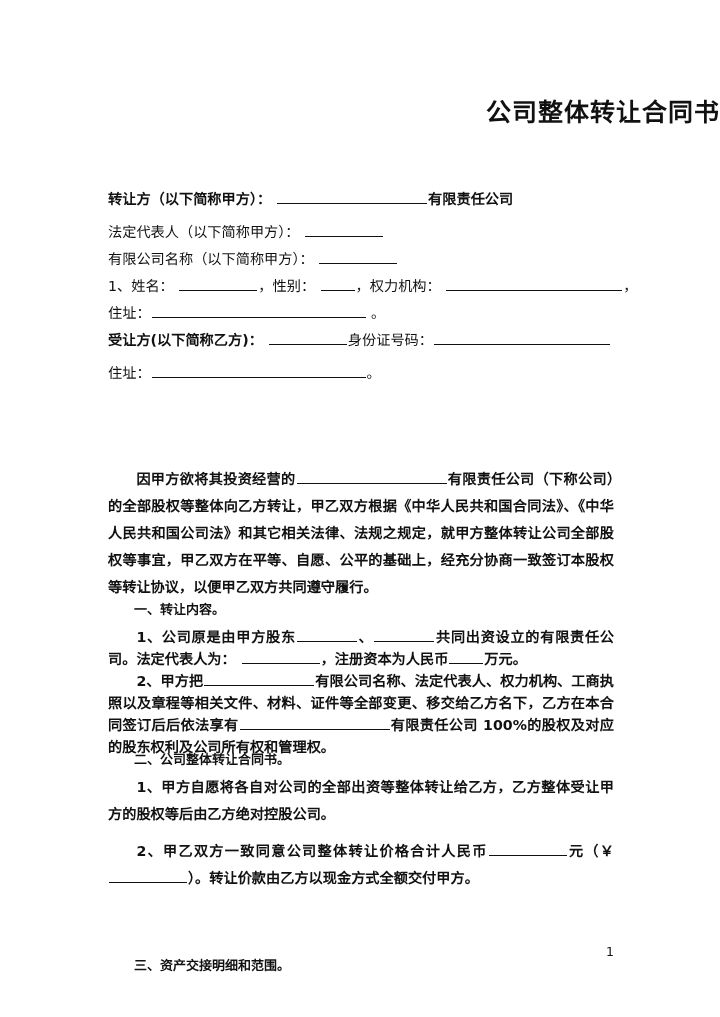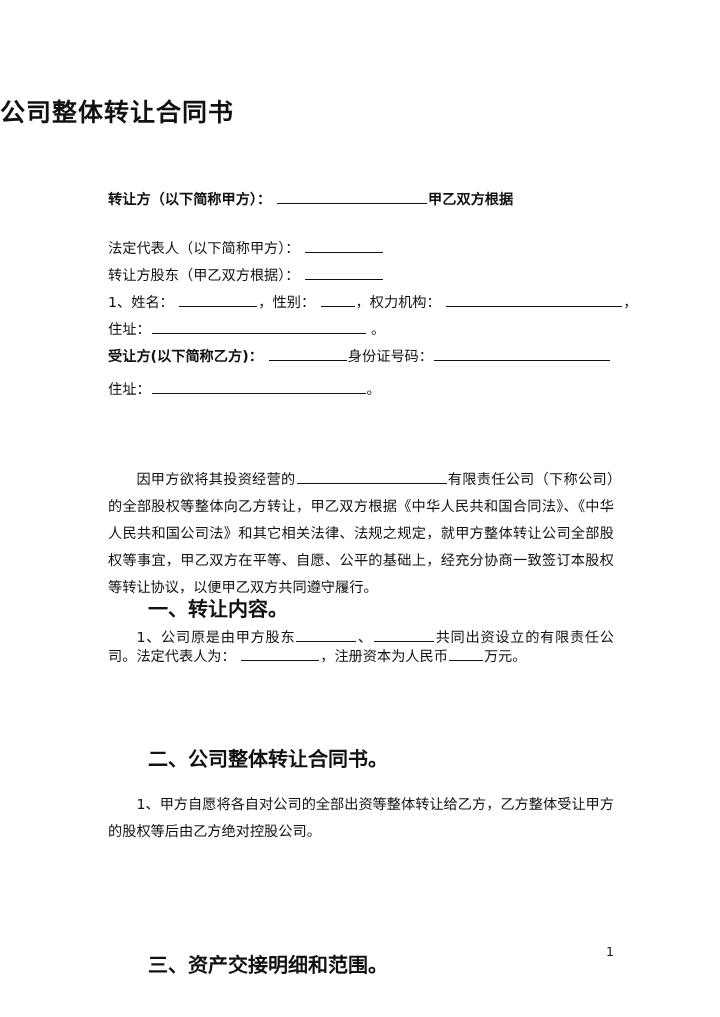--- a/index.html
+++ b/index.html
@@ -19,21 +19,21 @@
     color: #111111;
     -webkit-font-smoothing: antialiased;
   }
 
   
   .doc-title {
     position: absolute;
     left: 0;
     top: 96px;
     width: 720px;
-    text-align: left;
+    text-align: right;
     font-size: 25px;
     font-weight: bold;
     letter-spacing: 1px;
     line-height: 34px;
   }
 
   
   .col {
     position: absolute;
     left: 108px;
@@ -64,25 +64,26 @@
   .blank.b-w1  { width: 232px; }
   .blank.b-w2  { width: 214px; }
 
   
   .para {
     font-size: 14.2px;
     line-height: 27px;
     text-align: justify;
     text-justify: inter-ideograph;
     text-indent: 2em;
+    font-weight: bold;
   }
-  .para.tight { line-height: 16px; }
+  .para.tight { line-height: 22px; }
 
   .heading {
-    font-size: 20px;
+    font-size: 13px;
     line-height: 27px;
     font-weight: bold;
     text-indent: 2em;
   }
 
   
   .page-number {
     position: absolute;
     left: 0;
     top: 943px;
@@ -97,31 +98,31 @@
 <body>
 
 <div class="page">
 
   <div class="doc-title">公司整体转让合同书</div>
 
   <div class="col" style="top:186px;">
 
     <div class="line bold">
       <span>转让方（以下简称甲方）：</span>
-      <span class="blank b-xl"></span><span>甲乙双方根据</span>
+      <span class="blank b-xl"></span><span>有限责任公司</span>
     </div>
 
 
-    <div class="line" style="margin-top:22px;">
+    <div class="line" style="margin-top:6px;">
       <span>法定代表人（以下简称甲方）：</span>
       <span class="blank b-md"></span>
     </div>
 
     <div class="line">
-      <span>转让方股东（甲乙双方根据）：</span>
+      <span>有限公司名称（以下简称甲方）：</span>
       <span class="blank b-md"></span>
     </div>
 
     <div class="line">
       <span>1、</span><span>姓名：</span>
       <span class="blank b-md"></span><span>，性别：</span>
       <span class="blank b-xs"></span><span>，权力机构：</span>
       <span class="blank b-xxl"></span><span>，</span>
     </div>
 
@@ -143,27 +144,29 @@
   <div class="col" style="top:466px;">
     <div class="para"><span>因甲方欲将其投资经营的</span><span class="blank b-xl"></span><span>有限责任公司（下称公司）的全部股权等整体向乙方转让，甲乙双方根据《中华人民共和国合同法》、《中华人民共和国公司法》和其它相关法律、法规之规定，就甲方整体转让公司全部股权等事宜，甲乙双方在平等、自愿、公平的基础上，经充分协商一致签订本股权等转让协议，以便甲乙双方共同遵守履行。</span></div>
   </div>
 
   <div class="col" style="top:596px;">
     <div class="heading">一、转让内容。</div>
 
     <div class="para tight" style="margin-top:3px;"><span>1、</span><span>公司原是由甲方股东</span><span class="blank b-sm"></span><span>、</span><span class="blank b-sm"></span><span>共同出资设立的有限责任公司。法定代表人为：</span>
       <span class="blank b-md"></span><span>，注册资本为人民币</span><span class="blank b-xs"></span><span>万元。</span></div>
 
+    <div class="para tight"><span>2、</span><span>甲方把</span><span class="blank b-lg"></span><span>有限公司名称、法定代表人、权力机构、工商执照以及章程等相关文件、材料、证件等全部变更、移交给乙方名下，乙方在本合同签订后后依法享有</span><span class="blank b-xl"></span><span>有限责任公司 100%的股权及对应的股东权利及公司所有权和管理权。</span></div>
   </div>
 
   <div class="col" style="top:746px;">
     <div class="heading">二、公司整体转让合同书。</div>
 
-    <div class="para" style="margin-top:18px;"><span>1、</span><span>甲方自愿将各自对公司的全部出资等整体转让给乙方，乙方整体受让甲方的股权等后由乙方绝对控股公司。</span></div>
+    <div class="para" style="margin-top:1px;"><span>1、</span><span>甲方自愿将各自对公司的全部出资等整体转让给乙方，乙方整体受让甲方的股权等后由乙方绝对控股公司。</span></div>
 
+    <div class="para" style="margin-top:10px;"><span>2、</span><span>甲乙双方一致同意公司整体转让价格合计人民币</span><span class="blank b-md"></span><span>元（￥</span><span class="blank b-md"></span><span>）。转让价款由乙方以现金方式全额交付甲方。</span></div>
   </div>
 
   <div class="col" style="top:952px;">
     <div class="heading">三、资产交接明细和范围。</div>
   </div>
 
   <div class="page-number">1</div>
 
 </div>
 

